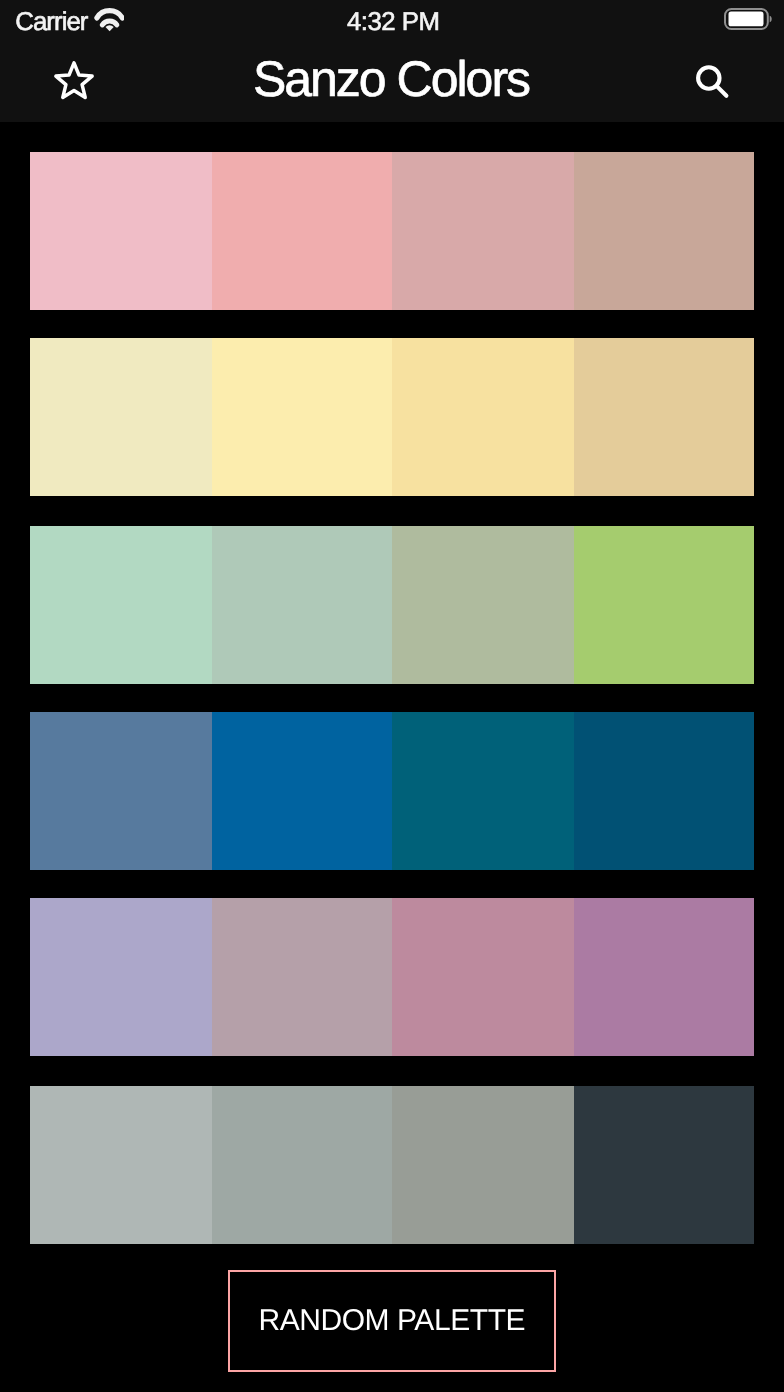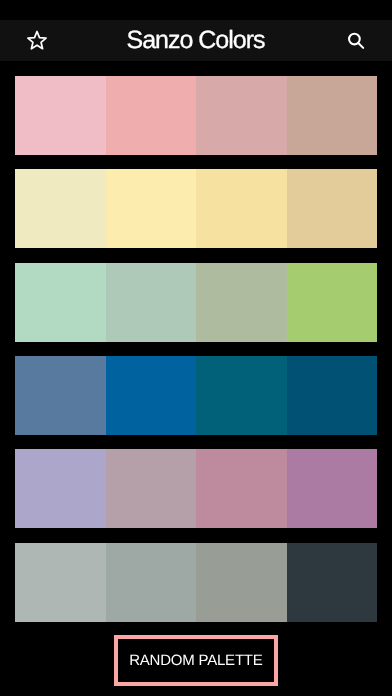--- a/index.html
+++ b/index.html
@@ -27,30 +27,48 @@
   .palette:nth-child(1) { top:15px; }
   .palette:nth-child(2) { top:108.3px; }
   .palette:nth-child(3) { top:201.6px; }
   .palette:nth-child(4) { top:294.9px; }
   .palette:nth-child(5) { top:388.2px; }
   .palette:nth-child(6) { top:481.5px; }
   .swatch { flex:1 1 0; height:100%; }
 
   
   .rand-btn { position:absolute; left:114px; top:635px; width:164px; height:51px;
-              border:4px solid #fca5a5; background:transparent; color:#fff;
+              border:1px solid #fca5a5; background:transparent; color:#fff;
               font-size:15px; letter-spacing:-0.22px; text-indent:-0.22px;
               font-family:"Liberation Sans", sans-serif;
               display:flex; align-items:center; justify-content:center; cursor:pointer; }
 </style>
 </head>
 <body>
 
 <div id="app">
 
+  <div class="statusbar">
+    <span class="sb-carrier">Carrier</span>
+    <span class="sb-wifi">
+      <svg viewBox="0 0 15.6 11.8" width="15.6" height="11.8" fill="none" stroke="#f0f0f0" stroke-linecap="round">
+        <path d="M1.45 4.95 A 7.4 7.4 0 0 1 14.15 4.95" stroke-width="2.6"></path>
+        <path d="M4.15 8.45 A 4.35 4.35 0 0 1 11.45 8.45" stroke-width="2.45"></path>
+        <path d="M7.8 11.6 L 5.75 9.5 A 2.9 2.9 0 0 1 9.85 9.5 Z" fill="#f0f0f0" stroke="none"></path>
+      </svg>
+    </span>
+    <span class="sb-time">4:32 PM</span>
+    <span class="sb-batt">
+      <svg viewBox="0 0 24.5 11" width="24.5" height="11">
+        <rect x="0.5" y="0.5" width="21.4" height="10" rx="3.2" ry="3.2" fill="none" stroke="#8f8f8f" stroke-width="1"></rect>
+        <rect x="2.25" y="1.75" width="17.5" height="7.4" rx="1.3" ry="1.3" fill="#ffffff"></rect>
+        <path d="M22.85 3.9 C23.6 4.2 23.85 4.75 23.85 5.5 C23.85 6.25 23.6 6.8 22.85 7.1 Z" fill="#8f8f8f"></path>
+      </svg>
+    </span>
+  </div>
 
   <div class="navbar">
     <span class="nav-left">
       <svg viewBox="0 0 24 24" width="24" height="24" fill="none" stroke="#ffffff" stroke-width="1.75" stroke-linejoin="round">
         <path d="M12.00 2.46 L14.50 8.56 L21.07 9.05 L16.04 13.31 L17.61 19.72 L12.00 16.25 L6.39 19.72 L7.96 13.31 L2.93 9.05 L9.50 8.56 Z"></path>
       </svg>
     </span>
     <div class="nav-title">Sanzo Colors</div>
     <span class="nav-right">
       <svg viewBox="0 0 22 22" width="22" height="22" fill="none" stroke="#ffffff" stroke-width="2.05" stroke-linecap="round">

